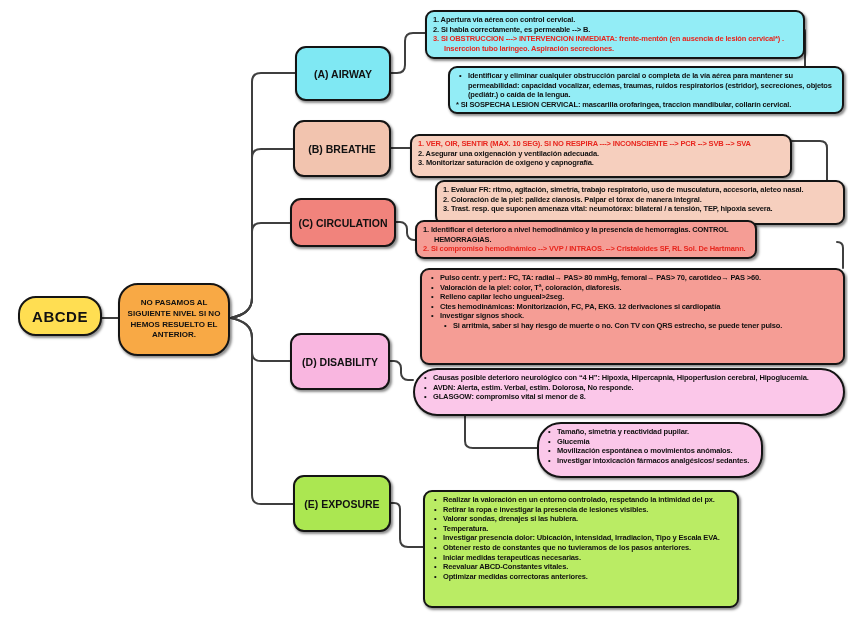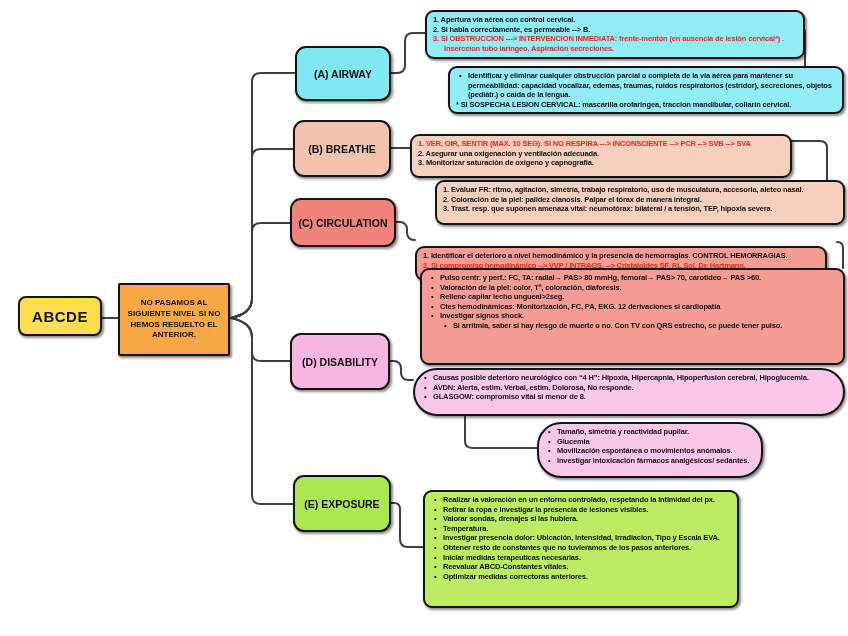--- a/index.html
+++ b/index.html
@@ -14,22 +14,22 @@
   *{margin:0;padding:0;box-sizing:border-box;}
   body{width:848px;height:636px;background:#ffffff;overflow:hidden;
        font-family:"Liberation Sans","DejaVu Sans",sans-serif;}
   #canvas{position:relative;width:848px;height:636px;background:#ffffff;}
   svg.wires{position:absolute;left:0;top:0;width:848px;height:636px;z-index:0;}
   svg.wires path{fill:none;stroke:var(--line);stroke-width:2;stroke-linecap:round;}
   .box{position:absolute;z-index:1;border:2px solid var(--border);
        box-shadow:1.5px 2px 2.5px rgba(0,0,0,0.45);}
   .node{border-radius:11px;display:flex;align-items:center;justify-content:center;
         font-weight:bold;font-size:10.5px;color:#111;text-align:center;}
-  .rootnode{border-radius:8px;font-size:15px;letter-spacing:.5px;}
-  .rulenode{border-radius:2px;font-size:8px;padding:4px 6px;line-height:1.35;}
+  .rootnode{border-radius:18px;font-size:15px;letter-spacing:.5px;}
+  .rulenode{border-radius:20px;font-size:8px;padding:4px 6px;line-height:1.35;}
   .detail{border-radius:9px;padding:3px 6px;font-weight:bold;font-size:7.5px;
           letter-spacing:-0.15px;line-height:1.28;color:#111;}
   .ln{display:block;}
   .num{padding-left:11px;text-indent:-11px;}
   .bu{position:relative;padding-left:12px;}
   .bu::before{content:"\2022";position:absolute;left:3px;top:0;}
   .sub{margin-left:13px;}
   .red{color:var(--red_text);}
   .c-root{background:var(--root_yellow);}
   .c-rule{background:var(--rule_orange);}
@@ -102,21 +102,21 @@
     <span class="ln num">2. Asegurar una oxigenación y ventilación adecuada.</span>
     <span class="ln num">3. Monitorizar saturación de oxigeno y capnografía.</span>
   </div>
 
   <div class="box detail c-bl" style="left:435px;top:180px;width:410px;min-height:45px;">
     <span class="ln num">1. Evaluar FR: ritmo, agitación, simetría, trabajo respiratorio, uso de musculatura, accesoria, aleteo nasal.</span>
     <span class="ln num">2. Coloración de la piel: palidez cianosis. Palpar el tórax de manera integral.</span>
     <span class="ln num">3. Trast. resp. que suponen amenaza vital: neumotórax: bilateral / a tensión, TEP, hipoxia severa.</span>
   </div>
 
-  <div class="box detail c-cl" style="left:415px;top:246px;width:412px;min-height:35px;">
+  <div class="box detail c-cl" style="left:415px;top:220px;width:342px;min-height:35px;">
     <span class="ln num">1. Identificar el deterioro a nivel hemodinámico y la presencia de hemorragias. CONTROL HEMORRAGIAS.</span>
     <span class="ln num red">2. Si compromiso hemodinámico --&gt; VVP / INTRAOS. --&gt; Cristaloides SF, RL Sol. De Hartmann.</span>
   </div>
 
   <div class="box detail c-cl" style="left:420px;top:268px;width:425px;min-height:97px;">
     <span class="ln bu">Pulso centr. y perf.: FC, TA: radial→ PAS&gt; 80 mmHg, femoral→ PAS&gt; 70, carotideo→ PAS &gt;60.</span>
     <span class="ln bu">Valoración de la piel: color, Tª, coloración, diaforesis.</span>
     <span class="ln bu">Relleno capilar lecho ungueal&gt;2seg.</span>
     <span class="ln bu">Ctes hemodinámicas: Monitorización, FC, PA, EKG. 12 derivaciones si cardiopatía</span>
     <span class="ln bu">Investigar signos shock.</span>

